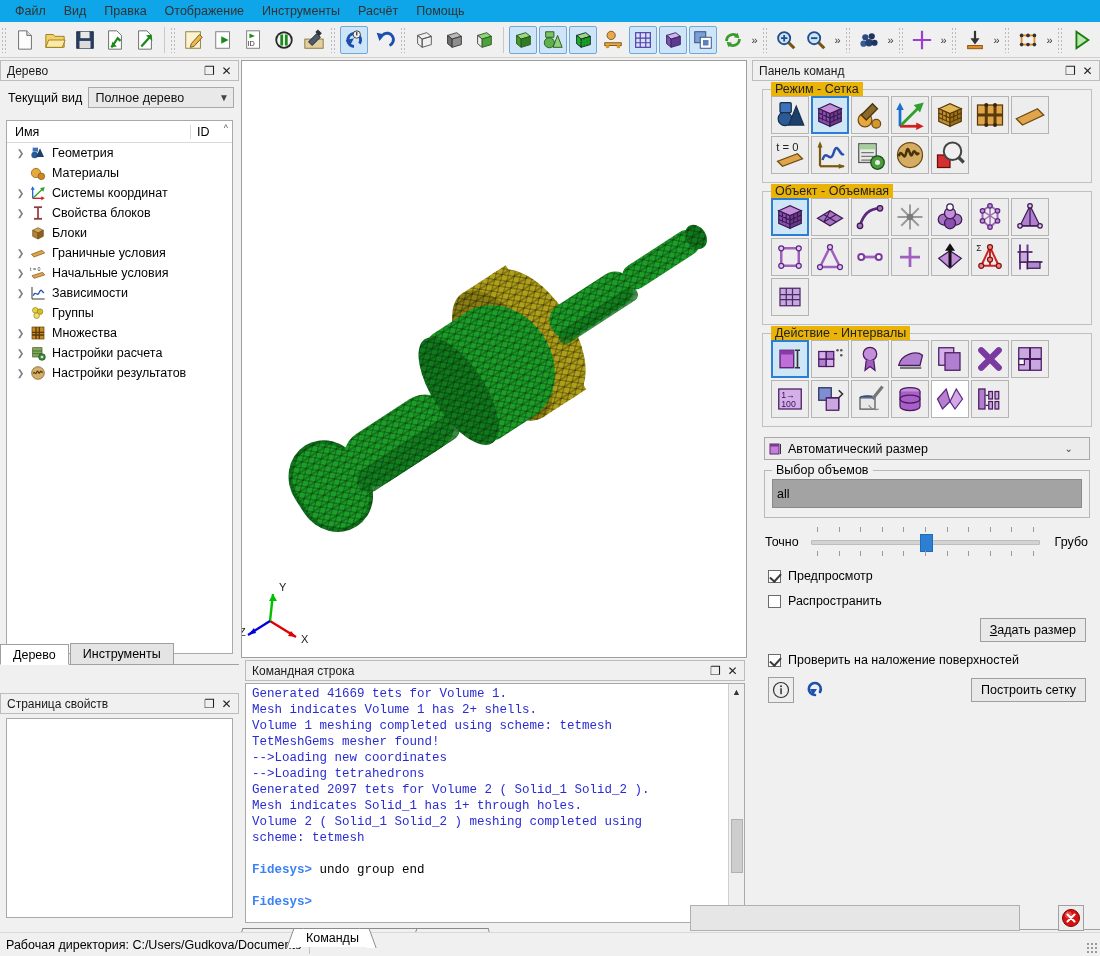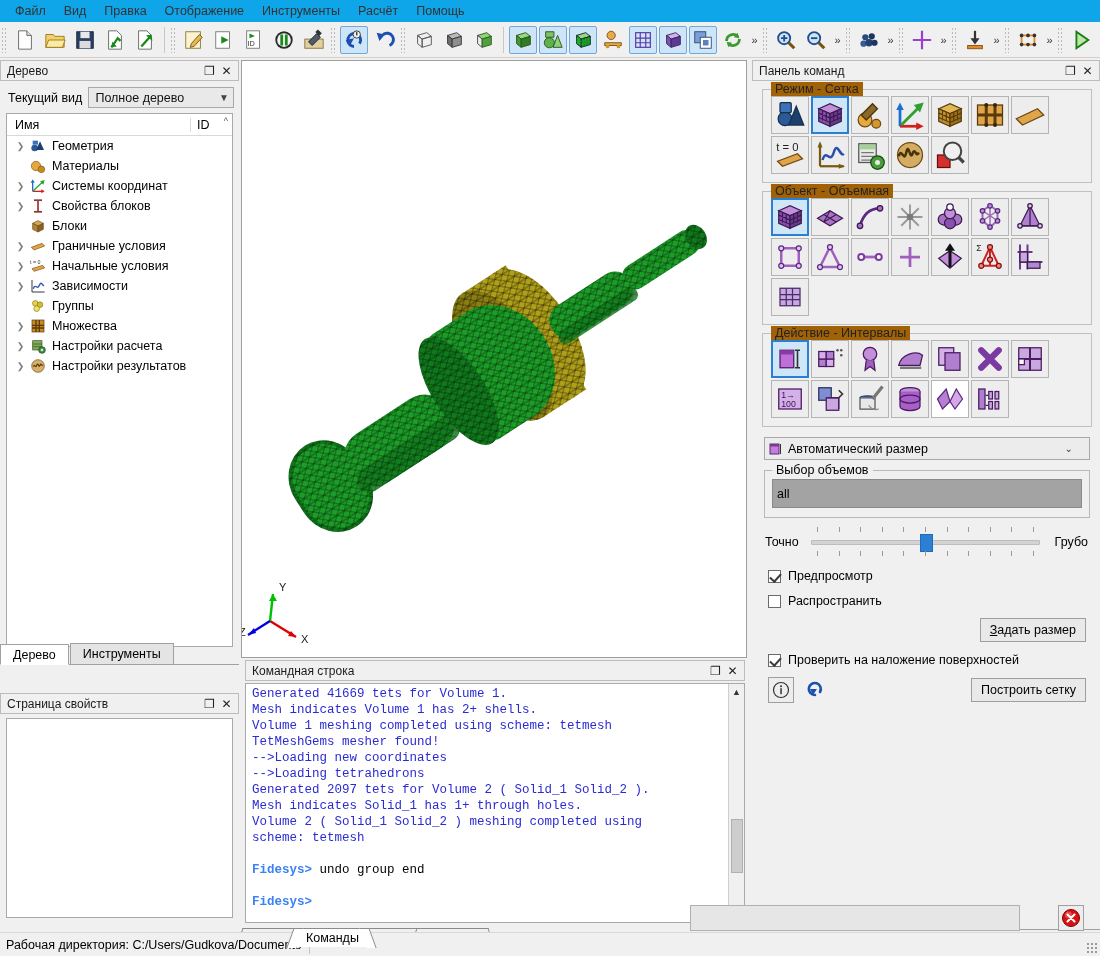--- a/index.html
+++ b/index.html
@@ -67,21 +67,21 @@
     padding: 6px 5px 5px 8px; font-size: 12.5px;
   }
   .combo {
     flex: 1; height: 21px; background: #e9e9e9; border: 1px solid #a9a9a9;
     display: flex; align-items: center; padding: 0 4px 0 6px; font-size: 12.5px;
     color: #111;
   }
   .combo .cv { flex: 1; }
   .combo .ca { color: #444; font-size: 10px; }
   .tree-box {
-    margin: 0 6px; height: 534px; background: #fff; border: 1px solid #a9a9a9;
+    margin: 7px 6px; height: 534px; background: #fff; border: 1px solid #a9a9a9;
     overflow: hidden;
   }
   .tree-head {
     height: 22px; display: flex; align-items: center; background: #fff;
     border-bottom: 1px solid #d9d9d9; font-size: 12.5px;
   }
   .tree-head .h1 { flex: 1; padding-left: 8px; }
   .tree-head .h2 { width: 42px; padding-left: 6px; border-left: 1px solid #d9d9d9; position: relative;}
   .tree-head .sortarrow { position:absolute; right:4px; top:-2px; font-size:9px; color:#555;}
   .tnode {
@@ -163,21 +163,21 @@
   .ctab.sel::before, .ctab.sel::after { background:#fff; }
 
   
   #cmdPanel { position: absolute; left: 752px; top: 60px; width: 348px; height: 870px; }
   .cp-inner { padding: 0 4px; }
   .gbox {
     border: 1px solid #c0c0c0; margin: 8px 4px 0 6px; padding: 6px 8px 8px 8px;
     position: relative; background: #f0f0f0;
   }
   .gbox > .legend {
-    position: absolute; top: -8px; left: 8px; background: #a16207;
+    position: absolute; top: -8px; left: 8px; background: #eab308;
     padding: 0 4px; font-size: 12.5px; color: #222;
   }
   .icongrid { display: flex; flex-wrap: wrap; gap: 2px; }
   .ibtn {
     width: 38px; height: 38px; background: #ededed; border: 1px solid #b4b4b4;
     display: flex; align-items: center; justify-content: center;
   }
   .ibtn.on { background: #cfe6f7; border: 2px solid #2a7fd4; }
   .ibtn.white { background: #fff; }
 

